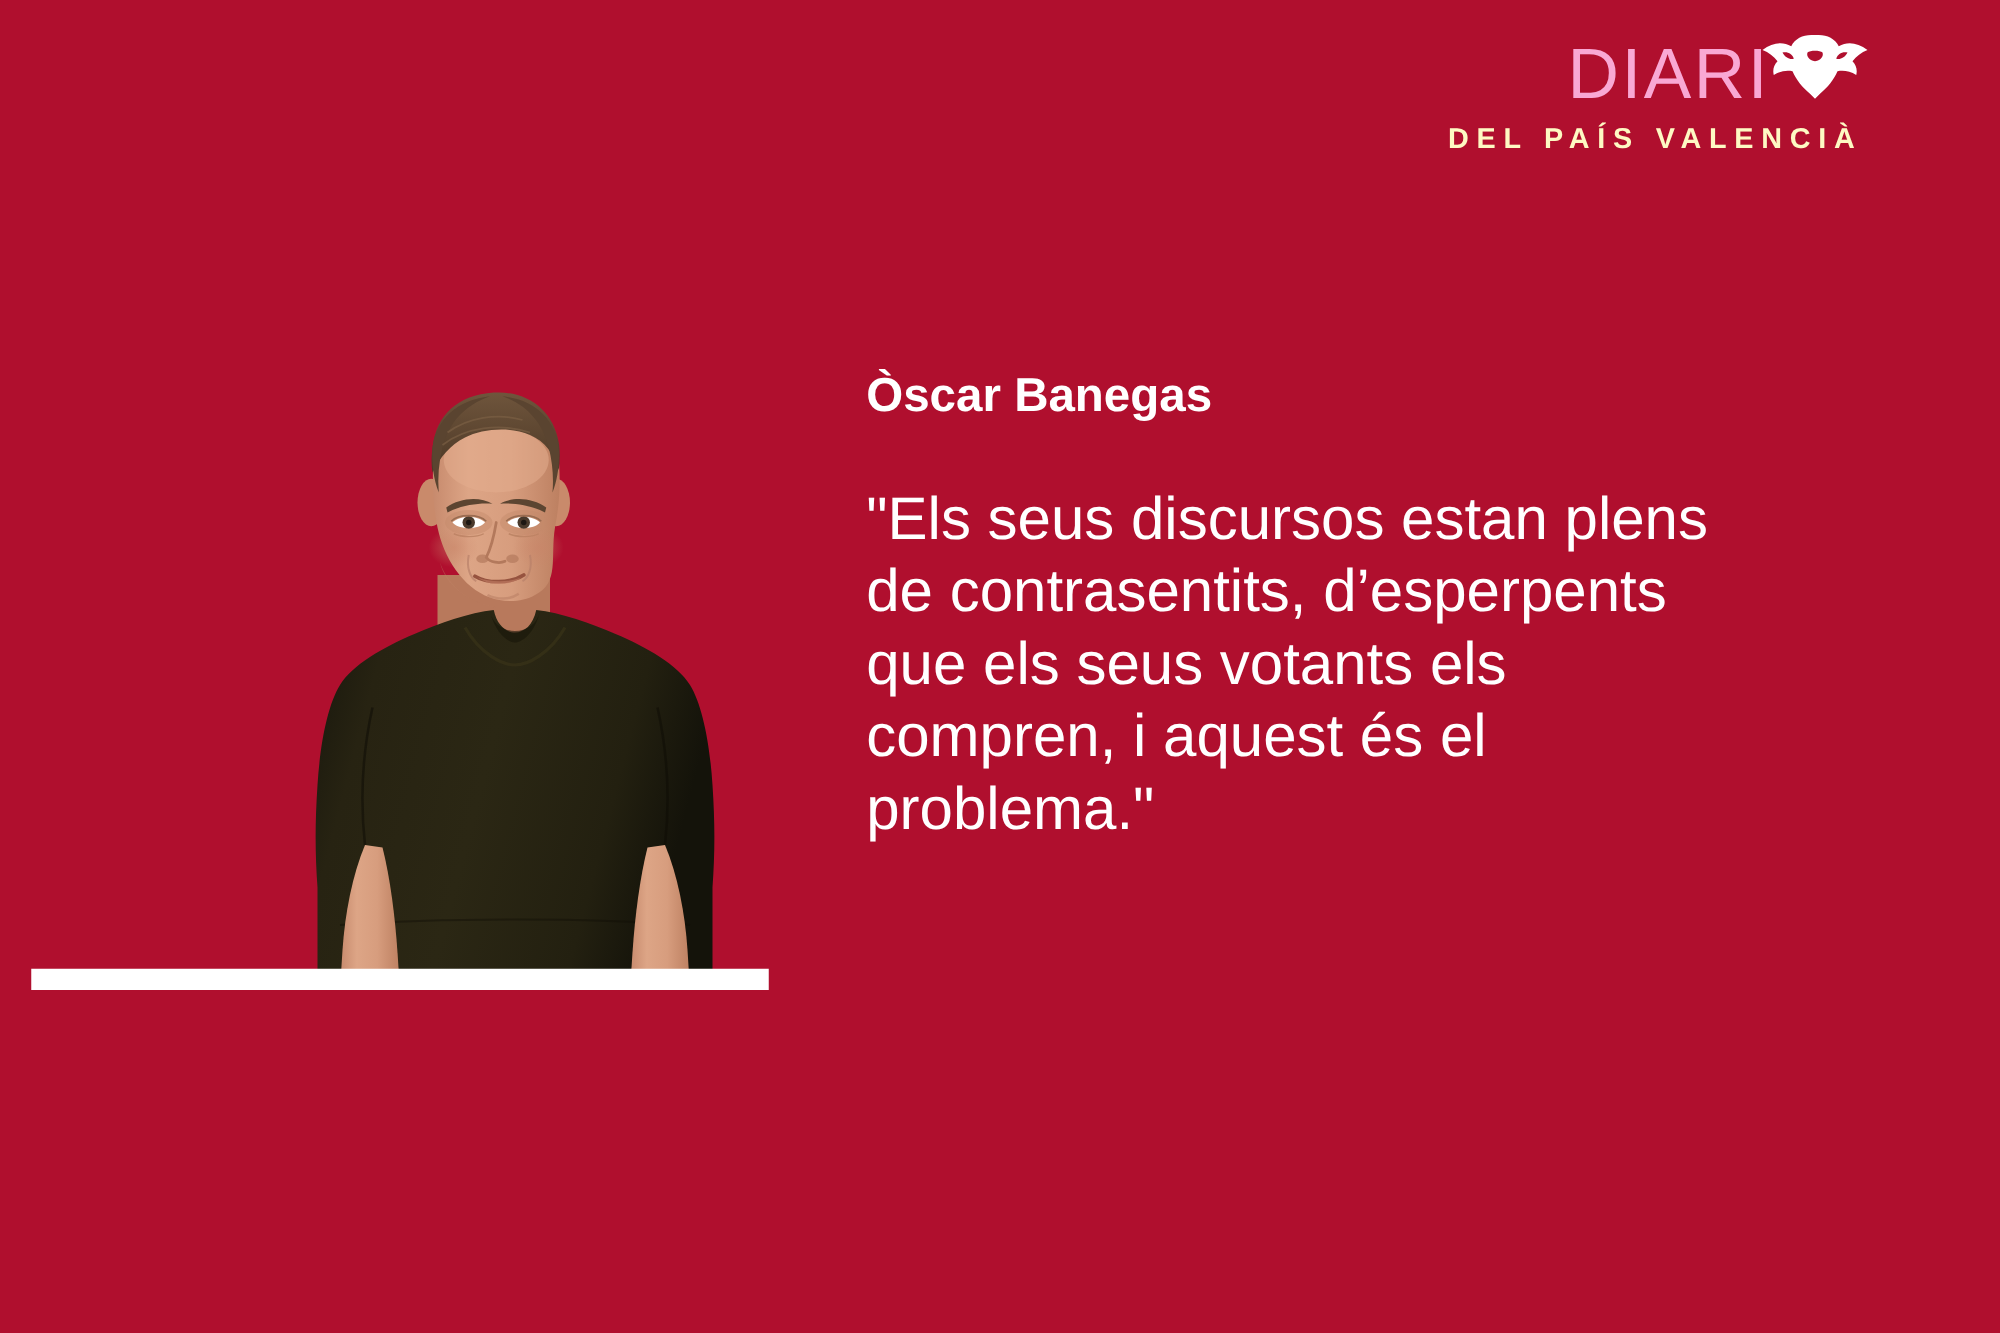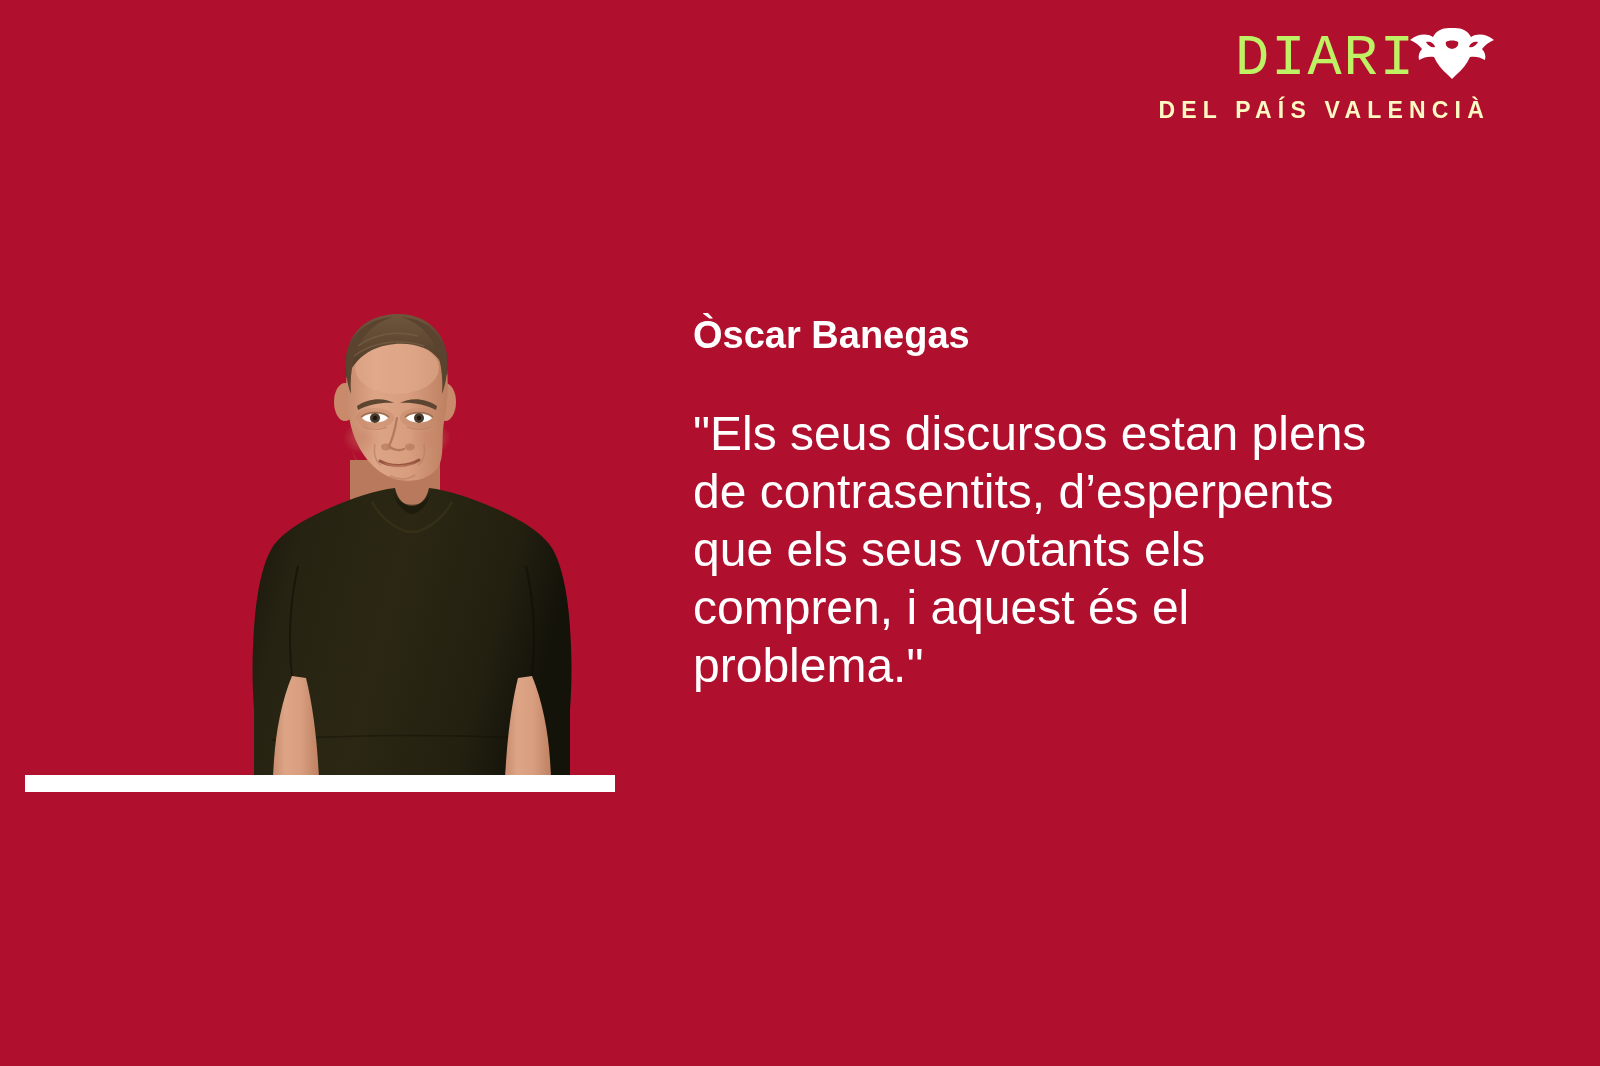--- a/index.html
+++ b/index.html
@@ -25,26 +25,26 @@
     text-align: right;
     user-select: none;
   }
   .logo-row {
     display: flex;
     align-items: center;
     justify-content: flex-end;
     height: 62px;
   }
   .logo-diari {
-    color: #bef264;
+    color: #f9a8d4;
     font-size: 57px;
     font-weight: 300;
     letter-spacing: 2px;
     line-height: 1;
-    font-family: Liberation Mono, monospace;
+    font-family: Liberation Sans, sans-serif;
   }
   .logo-bat {
     width: 92px;
     height: 62px;
     margin: 0 -6px 0 -10px;
     display: block;
   }
   .logo-laveu {
     color: #ffffff;
     font-size: 60px;
@@ -82,21 +82,21 @@
     top: 775px;
     width: 590px;
     height: 17px;
     background: #ffffff;
   }
 
   
   .textblock {
     position: absolute;
     left: 693px;
-    top: 314px;
+    top: 296px;
     width: 790px;
   }
   .speaker-name {
     color: #ffffff;
     font-size: 38px;
     font-weight: 700;
     line-height: 1.12;
     letter-spacing: 0px;
     margin: 0;
     font-family: "Liberation Sans", sans-serif;

